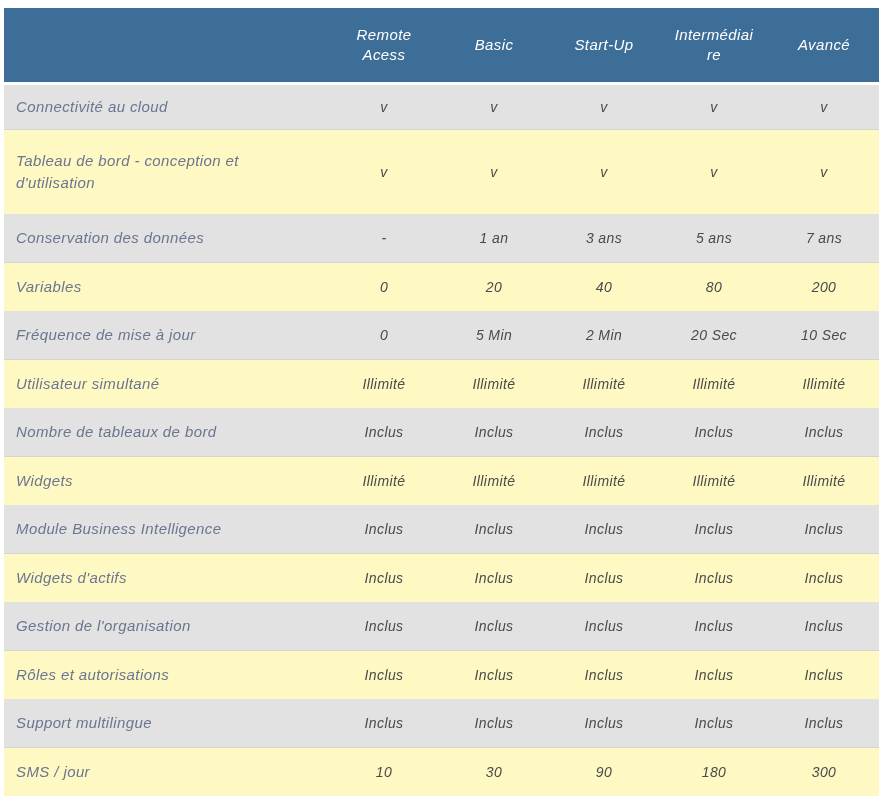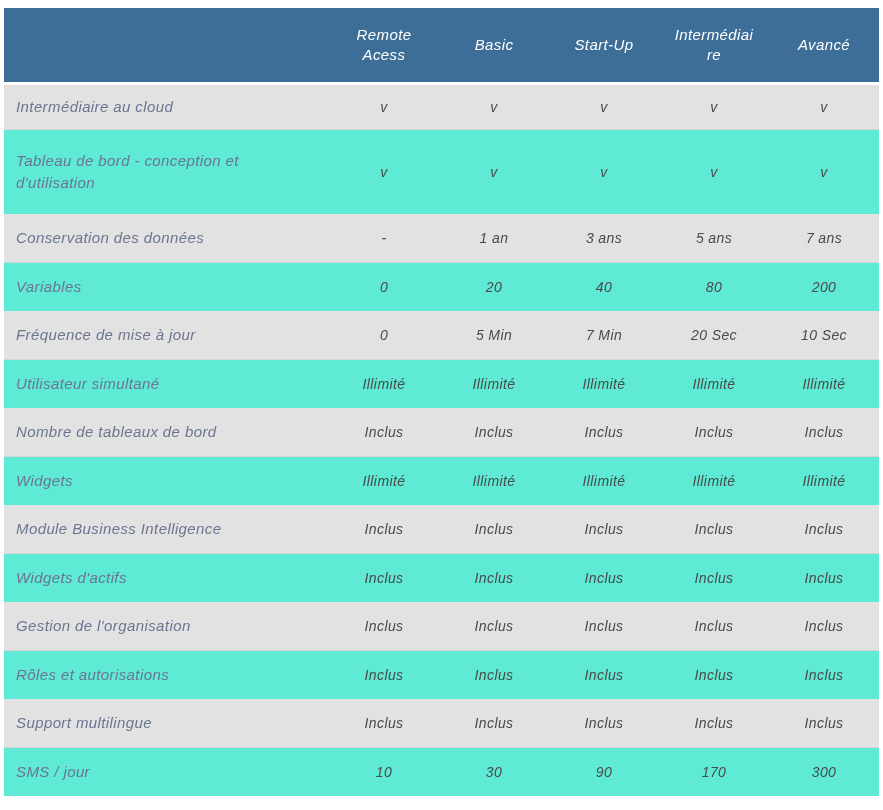--- a/index.html
+++ b/index.html
@@ -34,21 +34,21 @@
     color: #ffffff;
     font-size: 15px;
     line-height: 1.35;
     letter-spacing: 0.4px;
     padding: 6px 14px;
     overflow-wrap: anywhere;
     word-break: break-word;
   }
   .data-row {
     min-height: 48px;
-    background: #5eead4;
+    background: #fef9c3;
   }
   .data-row.alt {
     background: #e2e2e2;
     border-bottom: 1px solid #d4d4d4;
   }
   .data-row.h-sm { min-height: 44px; }
   .data-row.h-lg { min-height: 84px; }
   .label-cell {
     display: flex;
     align-items: center;
@@ -78,21 +78,21 @@
   <div class="trow header-row">
     <div class="header-cell"></div>
     <div class="header-cell">Remote Acess</div>
     <div class="header-cell">Basic</div>
     <div class="header-cell">Start-Up</div>
     <div class="header-cell">Intermédiaire</div>
     <div class="header-cell">Avancé</div>
   </div>
 
   <div class="trow data-row alt h-sm">
-    <div class="label-cell">Intermédiaire au cloud</div>
+    <div class="label-cell">Connectivité au cloud</div>
     <div class="value-cell">v</div>
     <div class="value-cell">v</div>
     <div class="value-cell">v</div>
     <div class="value-cell">v</div>
     <div class="value-cell">v</div>
   </div>
 
   <div class="trow data-row h-lg">
     <div class="label-cell">Tableau de bord - conception et d'utilisation</div>
     <div class="value-cell">v</div>
@@ -117,21 +117,21 @@
     <div class="value-cell">20</div>
     <div class="value-cell">40</div>
     <div class="value-cell">80</div>
     <div class="value-cell">200</div>
   </div>
 
   <div class="trow data-row alt">
     <div class="label-cell">Fréquence de mise à jour</div>
     <div class="value-cell">0</div>
     <div class="value-cell">5 Min</div>
-    <div class="value-cell">7 Min</div>
+    <div class="value-cell">2 Min</div>
     <div class="value-cell">20 Sec</div>
     <div class="value-cell">10 Sec</div>
   </div>
 
   <div class="trow data-row">
     <div class="label-cell">Utilisateur simultané</div>
     <div class="value-cell">Illimité</div>
     <div class="value-cell">Illimité</div>
     <div class="value-cell">Illimité</div>
     <div class="value-cell">Illimité</div>
@@ -199,17 +199,17 @@
     <div class="value-cell">Inclus</div>
     <div class="value-cell">Inclus</div>
     <div class="value-cell">Inclus</div>
   </div>
 
   <div class="trow data-row">
     <div class="label-cell">SMS / jour</div>
     <div class="value-cell">10</div>
     <div class="value-cell">30</div>
     <div class="value-cell">90</div>
-    <div class="value-cell">170</div>
+    <div class="value-cell">180</div>
     <div class="value-cell">300</div>
   </div>
 
 </div>
 
 </body></html>

